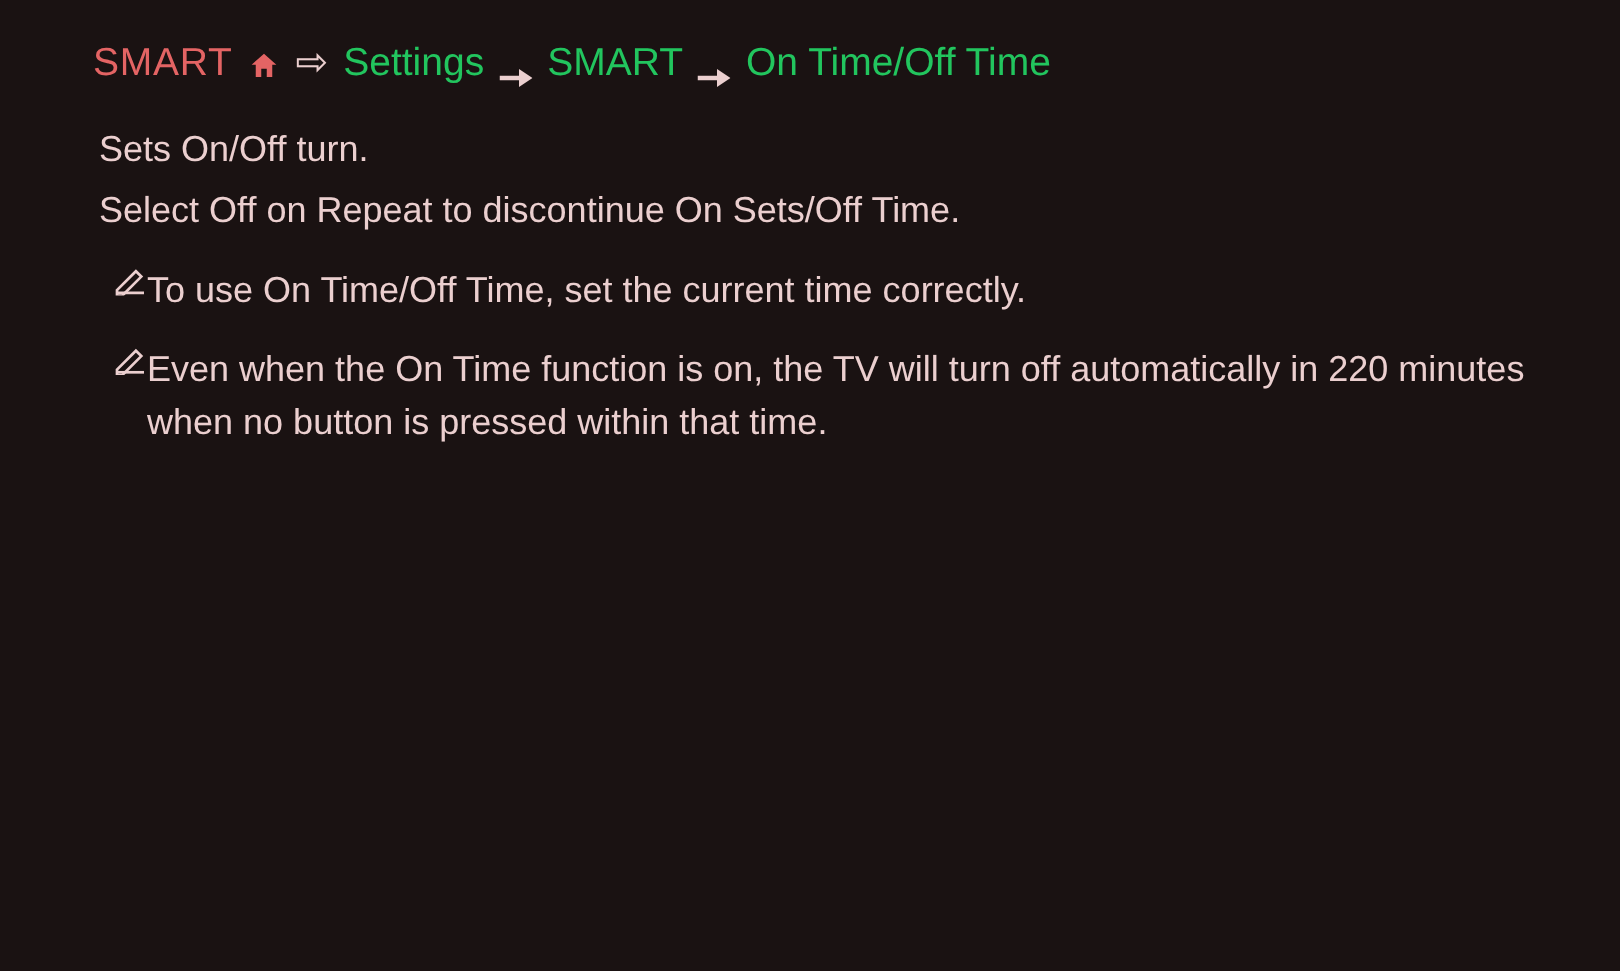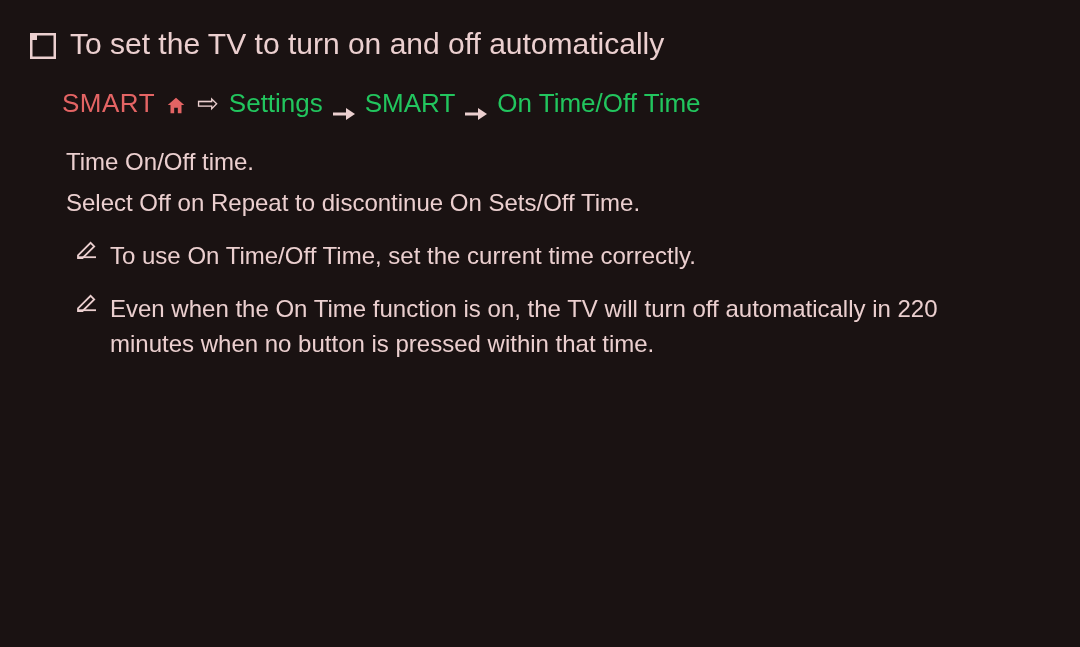--- a/index.html
+++ b/index.html
@@ -71,21 +71,21 @@
     font-size: 24px;
     line-height: 1.55;
     color: #ebcfcf;
     max-width: 960px;
   }
   .body-line {
     margin-bottom: 4px;
   }
   .note {
     display: flex;
-    gap: 12px;
+    gap: 0;
     margin-left: 10px;
     margin-top: 18px;
     font-size: 24px;
     line-height: 1.45;
   }
   .note .note-text {
     flex: 1;
   }
   .note-bullet {
     flex: none;
@@ -95,29 +95,20 @@
     width: 22px;
     height: 18px;
     display: block;
   }
 </style>
 </head>
 <body>
 
 <div class="page">
 
-  <div class="title-row">
-    <span class="title-icon">
-      <svg viewBox="0 0 26 26">
-        <rect x="1" y="1" width="24" height="24" fill="none" stroke="#ebcfcf" stroke-width="3"></rect>
-        <rect x="1" y="1" width="6" height="6" fill="#ebcfcf"></rect>
-      </svg>
-    </span>
-    <span class="title-text">To set the TV to turn on and off automatically</span>
-  </div>
 
   <div class="breadcrumb">
     <span class="bc-smart">SMART</span>
     <span class="home-icon">
       <svg viewBox="0 0 24 24">
         <path d="M12 3 L3 11 L6 11 L6 20 L10 20 L10 14 L14 14 L14 20 L18 20 L18 11 L21 11 Z" fill="#e46464"></path>
       </svg>
     </span>
     <span class="arrow-hollow">⇨</span>
     <span class="bc-item">Settings</span>
@@ -131,21 +122,21 @@
     <span class="arrow-solid">
       <svg viewBox="0 0 22 14">
         <line x1="0" y1="7" x2="14" y2="7" stroke="#ebcfcf" stroke-width="3"></line>
         <polygon points="13,1 22,7 13,13" fill="#ebcfcf"></polygon>
       </svg>
     </span>
     <span class="bc-item">On Time/Off Time</span>
   </div>
 
   <div class="body-block">
-    <div class="body-line">Time On/Off time.</div>
+    <div class="body-line">Sets On/Off turn.</div>
     <div class="body-line">Select Off on Repeat to discontinue On Sets/Off Time.</div>
 
     <div class="note">
       <span class="note-bullet">
         <svg viewBox="0 0 24 20">
           <path d="M2 16 L16 2 L20 6 L6 20 L2 20 Z" fill="none" stroke="#ebcfcf" stroke-width="2"></path>
           <line x1="2" y1="18" x2="22" y2="18" stroke="#ebcfcf" stroke-width="2"></line>
         </svg>
       </span>
       <span class="note-text">To use On Time/Off Time, set the current time correctly.</span>

